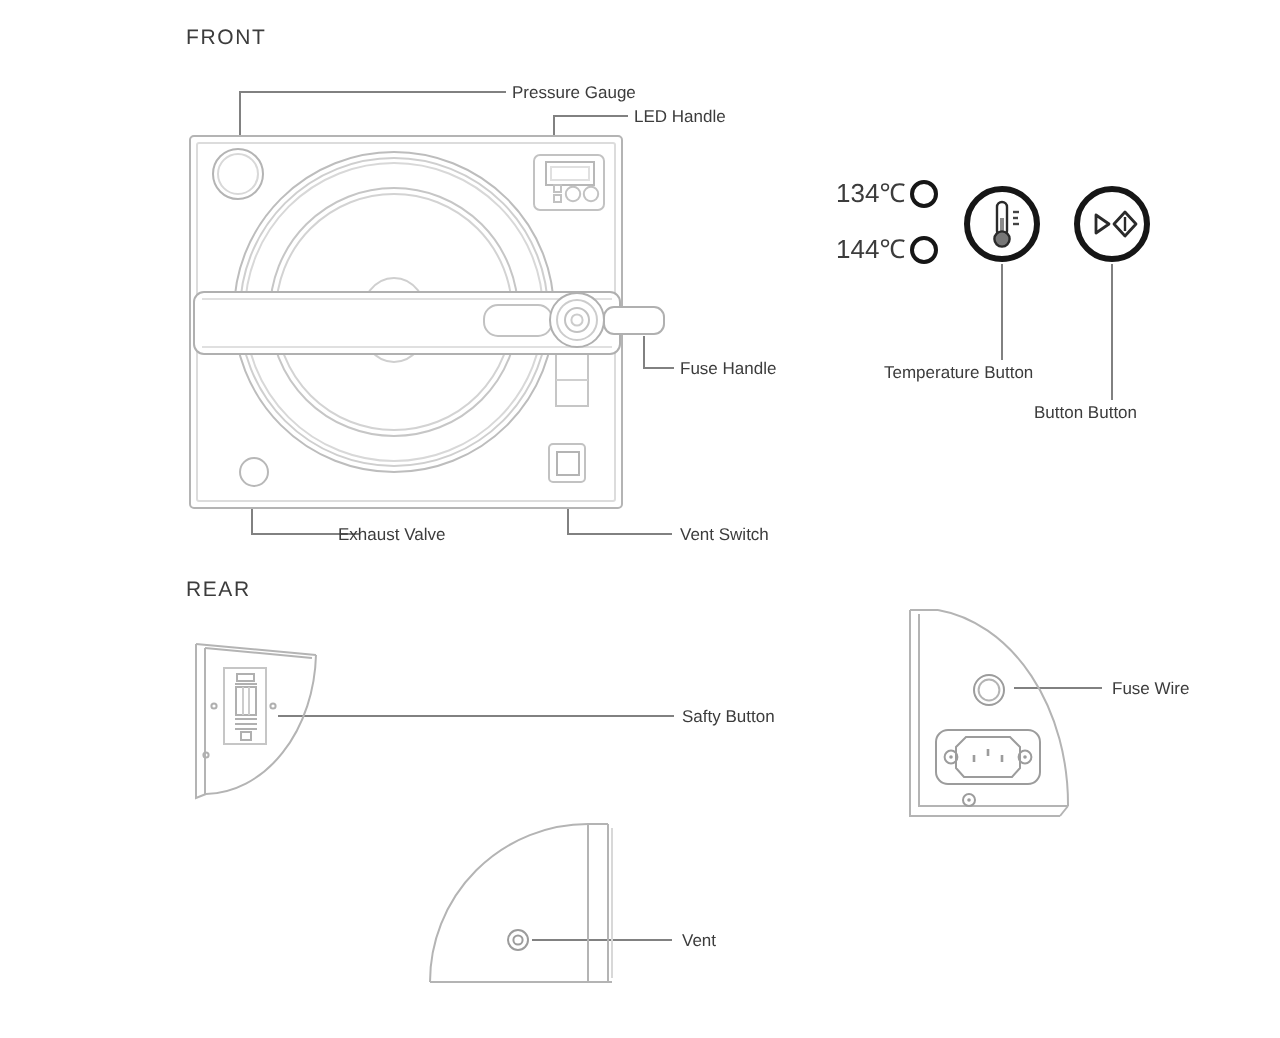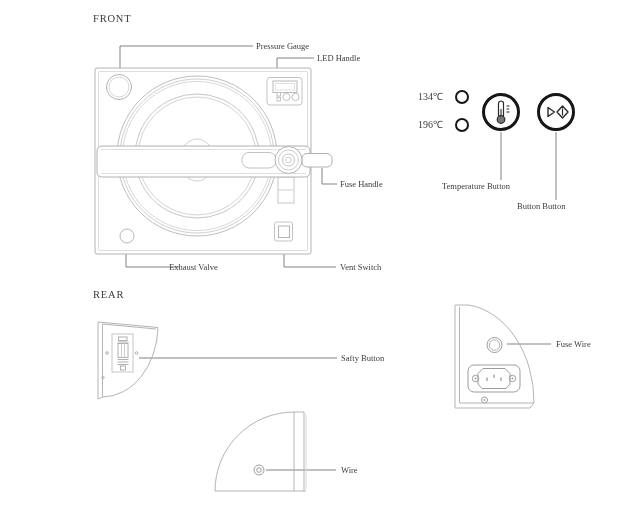--- a/index.html
+++ b/index.html
@@ -4,32 +4,32 @@
 <style>
   :root{
     --line:#b4b4b4;
     --leader:#818181;
     --text:#3c3c3c;
     --ring:#161616;
   }
   html,body{margin:0;padding:0;background:#fff;}
   .canvas{
     position:relative;width:640px;height:519px;background:#fff;overflow:hidden;
-    font-family:Liberation Serif, serif;
+    font-family:Liberation Sans, sans-serif;
   }
   .drawing{position:absolute;}
   .leaders{position:absolute;left:0;top:0;}
   .title{
     position:absolute;font-size:10.5px;line-height:12px;letter-spacing:0.8px;
     color:var(--text);white-space:nowrap;
   }
   .lbl{
     position:absolute;font-size:8.5px;line-height:10px;color:var(--text);white-space:nowrap;
   }
-  .temp-lbl{font-size:10px;}
+  .temp-lbl{font-size:13px;}
   .ring{
     position:absolute;width:10px;height:10px;border:2.5px solid var(--ring);
     border-radius:50%;background:#fff;box-sizing:content-box;
   }
   .cbtn{
     position:absolute;width:32px;height:32px;border:3px solid var(--ring);
     border-radius:50%;background:#fff;box-sizing:content-box;
     display:flex;align-items:center;justify-content:center;
   }
   svg{display:block;}
@@ -106,21 +106,21 @@
   </svg>
 
   <div class="lbl" style="left:256px;top:41px">Pressure Gauge</div>
   <div class="lbl" style="left:317px;top:53px">LED Handle</div>
   <div class="lbl" style="left:340px;top:179px">Fuse Handle</div>
   <div class="lbl" style="left:169px;top:262px">Exhaust Valve</div>
   <div class="lbl" style="left:340px;top:262px">Vent Switch</div>
 
   <div class="lbl temp-lbl" style="left:418px;top:92px">134℃</div>
   <div class="ring" style="left:455px;top:90px"></div>
-  <div class="lbl temp-lbl" style="left:418px;top:120px">196℃</div>
+  <div class="lbl temp-lbl" style="left:418px;top:120px">144℃</div>
   <div class="ring" style="left:455px;top:118px"></div>
 
   <div class="cbtn" style="left:482px;top:93px">
     <svg width="32" height="32" viewBox="0 0 32 32">
       <rect x="13.5" y="5" width="5" height="17" rx="2.5" fill="#fff" stroke="#2a2a2a" stroke-width="1.2"></rect>
       <rect x="15" y="13" width="2" height="8" fill="#8a8a8a"></rect>
       <circle cx="16" cy="23.5" r="3.8" fill="#777" stroke="#2a2a2a" stroke-width="1.2"></circle>
       <line x1="21.5" y1="10" x2="24.5" y2="10" stroke="#444" stroke-width="1.2"></line>
       <line x1="21.5" y1="13" x2="24" y2="13" stroke="#444" stroke-width="1.2"></line>
       <line x1="21.5" y1="16" x2="24.5" y2="16" stroke="#444" stroke-width="1.2"></line>
@@ -200,15 +200,15 @@
       <path d="M94,4 L94,83"></path>
       <path d="M96,6 L96,81" stroke="#d8d8d8"></path>
       <path d="M84,4 A79,79 0 0 0 5,83"></path>
       <path d="M5,83 L96,83"></path>
     </g>
     <g fill="none" stroke="#9c9c9c">
       <circle cx="49" cy="62" r="5"></circle>
       <circle cx="49" cy="62" r="2.3"></circle>
     </g>
   </svg>
-  <div class="lbl" style="left:341px;top:465px">Wire</div>
+  <div class="lbl" style="left:341px;top:465px">Vent</div>
 
 </div>
 
 </body></html>

